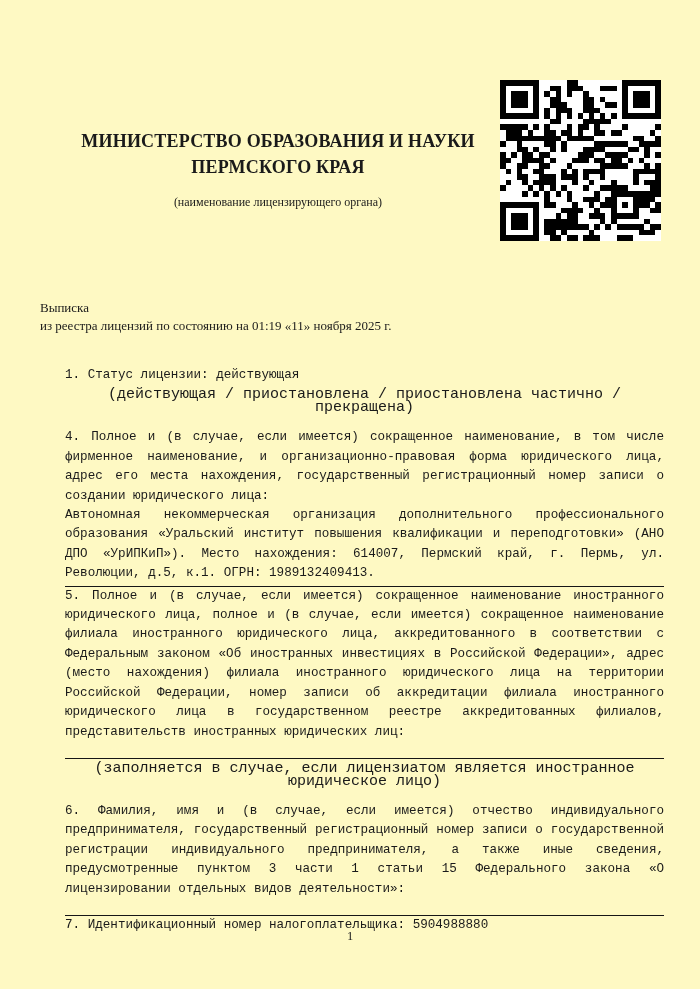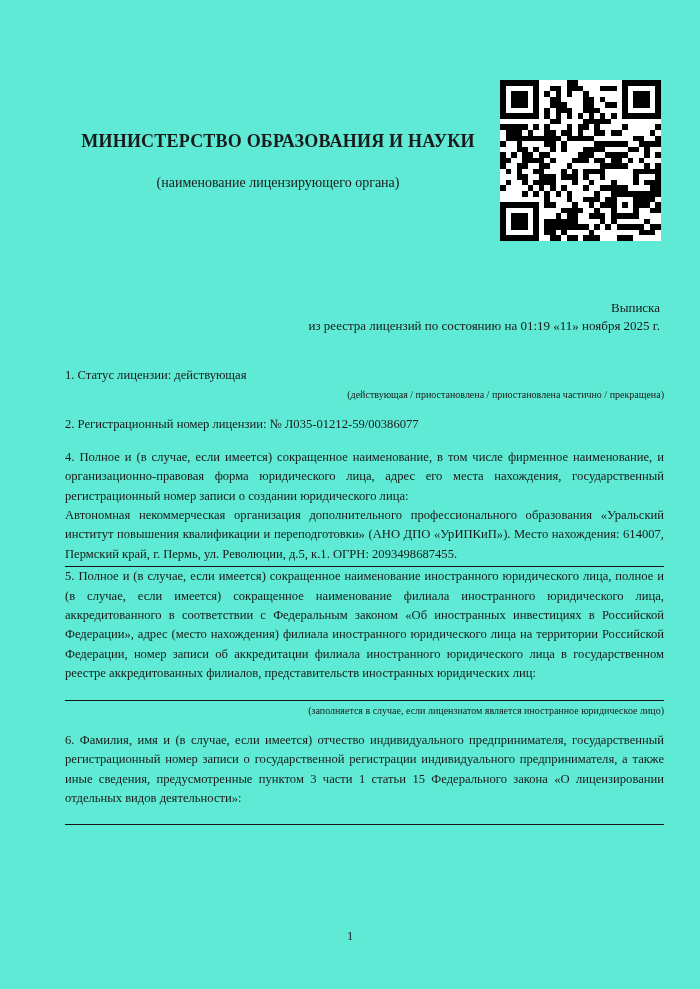--- a/index.html
+++ b/index.html
@@ -5,21 +5,21 @@
   html, body {
     margin: 0;
     padding: 0;
     background: #ffffff;
   }
   .page {
     position: relative;
     width: 700px;
     height: 989px;
     margin: 0 auto;
-    background: #5eead4;
+    background: #fef9c3;
     color: #1a1a1a;
     font-family: "Liberation Serif", "DejaVu Serif", serif;
     overflow: hidden;
   }
   
   .header {
     position: relative;
     height: 299px;
   }
   .ministry {
@@ -29,80 +29,82 @@
     width: 556px;
     text-align: center;
   }
   .ministry-name {
     font-size: 18px;
     font-weight: bold;
     line-height: 26px;
     letter-spacing: 0.2px;
   }
   .ministry-caption {
-    font-size: 14px;
+    font-size: 12px;
     line-height: 13px;
-    margin-top: 22px;
+    margin-top: 16px;
   }
   .qr-box {
     position: absolute;
     top: 80px;
     left: 500px;
     width: 161px;
     height: 161px;
   }
   .qr-box svg { width: 100%; height: 100%; display: block; }
   
   .doc-title {
-    text-align: right;
+    text-align: left;
     font-size: 13px;
     line-height: 17.5px;
     margin: 0 40px;
   }
   
   .content {
     margin: 32px 36px 0 65px;
     font-size: 12.6px;
     line-height: 19.4px;
+    font-family: Liberation Mono, monospace;
   }
   .para {
     margin: 0 0 13px;
     text-align: justify;
   }
   .para.m0 { margin-bottom: 0; }
   .rule {
     height: 0;
     border-top: 1.6px solid #161616;
     margin-top: 2px;
   }
   .rule-gap { margin-top: 16px; }
   .hint {
-    font-size: 10px;
+    font-size: 15px;
     line-height: 13px;
-    text-align: right;
+    text-align: center;
     margin: 3px 0 14px;
   }
   
   .footer {
     position: absolute;
     top: 929px;
     left: 0;
     width: 100%;
     text-align: center;
     font-size: 12.5px;
   }
 </style>
 </head>
 <body>
 
 <div class="page">
 
   <div class="header">
     <div class="ministry">
       <div class="ministry-name">МИНИСТЕРСТВО ОБРАЗОВАНИЯ И НАУКИ</div>
+      <div class="ministry-name">ПЕРМСКОГО КРАЯ</div>
       <div class="ministry-caption">(наименование лицензирующего органа)</div>
     </div>
     <div class="qr-box">
         <svg viewBox="0 0 29 29" shape-rendering="crispEdges">
           <rect x="0" y="0" width="29" height="29" fill="#ffffff"></rect>
           <rect x="12" y="0" width="1" height="1" fill="#000000"></rect>
           <rect x="13" y="0" width="1" height="1" fill="#000000"></rect>
           <rect x="9" y="1" width="1" height="1" fill="#000000"></rect>
           <rect x="10" y="1" width="1" height="1" fill="#000000"></rect>
           <rect x="12" y="1" width="1" height="1" fill="#000000"></rect>
@@ -420,40 +422,40 @@
   <div class="doc-title">
     <div>Выписка</div>
     <div>из реестра лицензий по состоянию на 01:19 «11» ноября 2025 г.</div>
   </div>
 
   <div class="content">
 
     <p class="para m0">1. Статус лицензии: действующая</p>
     <div class="hint">(действующая / приостановлена / приостановлена частично / прекращена)</div>
 
-    <p class="para">2. Регистрационный номер лицензии: № Л035-01212-59/00386077</p>
 
 
     <div>
       <div class="para m0">4. Полное и (в случае, если имеется) сокращенное наименование, в том числе фирменное наименование, и организационно-правовая форма юридического лица, адрес его места нахождения, государственный регистрационный номер записи о создании юридического лица:</div>
-      <div class="para m0">Автономная некоммерческая организация дополнительного профессионального образования «Уральский институт повышения квалификации и переподготовки» (АНО ДПО «УрИПКиП»). Место нахождения: 614007, Пермский край, г. Пермь, ул. Революции, д.5, к.1. ОГРН: 2093498687455.</div>
+      <div class="para m0">Автономная некоммерческая организация дополнительного профессионального образования «Уральский институт повышения квалификации и переподготовки» (АНО ДПО «УрИПКиП»). Место нахождения: 614007, Пермский край, г. Пермь, ул. Революции, д.5, к.1. ОГРН: 1989132409413.</div>
       <div class="rule"></div>
     </div>
 
     <div>
       <p class="para m0">5. Полное и (в случае, если имеется) сокращенное наименование иностранного юридического лица, полное и (в случае, если имеется) сокращенное наименование филиала иностранного юридического лица, аккредитованного в соответствии с Федеральным законом «Об иностранных инвестициях в Российской Федерации», адрес (место нахождения) филиала иностранного юридического лица на территории Российской Федерации, номер записи об аккредитации филиала иностранного юридического лица в государственном реестре аккредитованных филиалов, представительств иностранных юридических лиц:</p>
       <div class="rule rule-gap"></div>
       <div class="hint">(заполняется в случае, если лицензиатом является иностранное юридическое лицо)</div>
     </div>
 
     <div>
       <p class="para m0">6. Фамилия, имя и (в случае, если имеется) отчество индивидуального предпринимателя, государственный регистрационный номер записи о государственной регистрации индивидуального предпринимателя, а также иные сведения, предусмотренные пунктом 3 части 1 статьи 15 Федерального закона «О лицензировании отдельных видов деятельности»:</p>
       <div class="rule rule-gap"></div>
     </div>
 
+    <p class="para">7. Идентификационный номер налогоплательщика: 5904988880</p>
 
   </div>
 
   <div class="footer">
     <span>1</span>
   </div>
 
 </div>
 
 </body></html>

